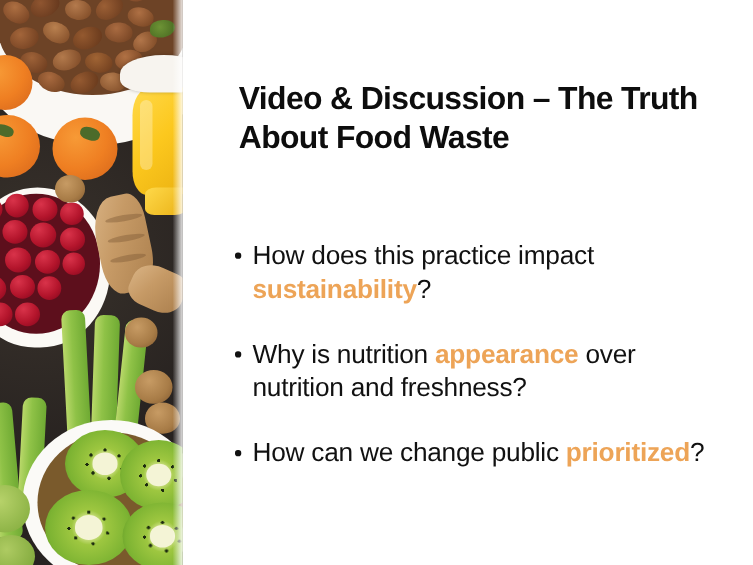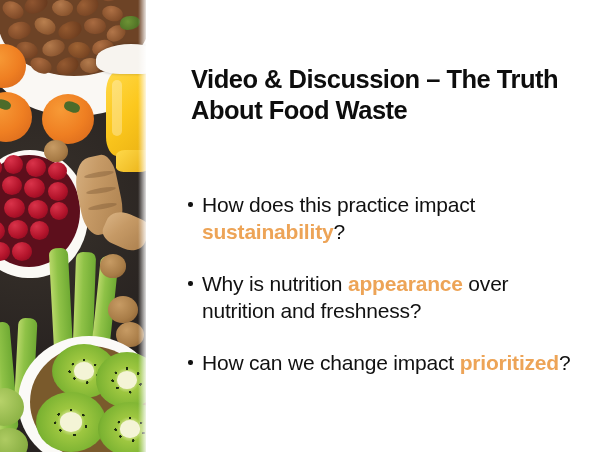--- a/index.html
+++ b/index.html
@@ -287,18 +287,18 @@
 
       <li class="bullet">
         <span class="dot"></span><span>How does this practice impact </span><span class="hl">sustainability</span><span>?</span>
       </li>
 
       <li class="bullet">
         <span class="dot"></span><span>Why is nutrition </span><span class="hl">appearance</span><span> over nutrition and freshness?</span>
       </li>
 
       <li class="bullet">
-        <span class="dot"></span><span>How can we change impact </span><span class="hl">prioritized</span><span>?</span>
+        <span class="dot"></span><span>How can we change public </span><span class="hl">prioritized</span><span>?</span>
       </li>
 
     </ul>
   </div>
 </div>
 
 </body></html>

